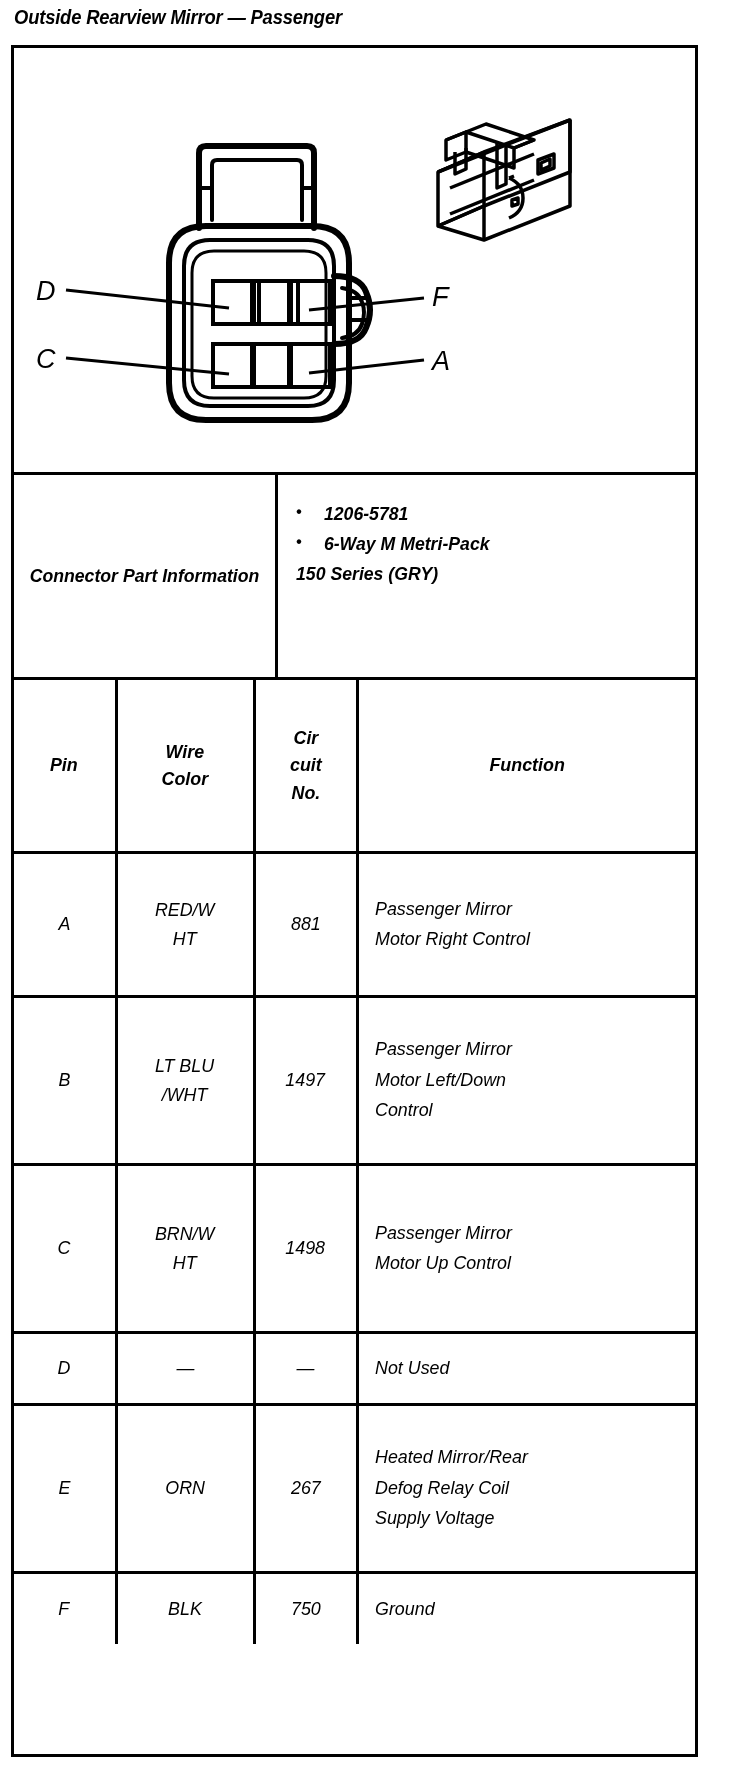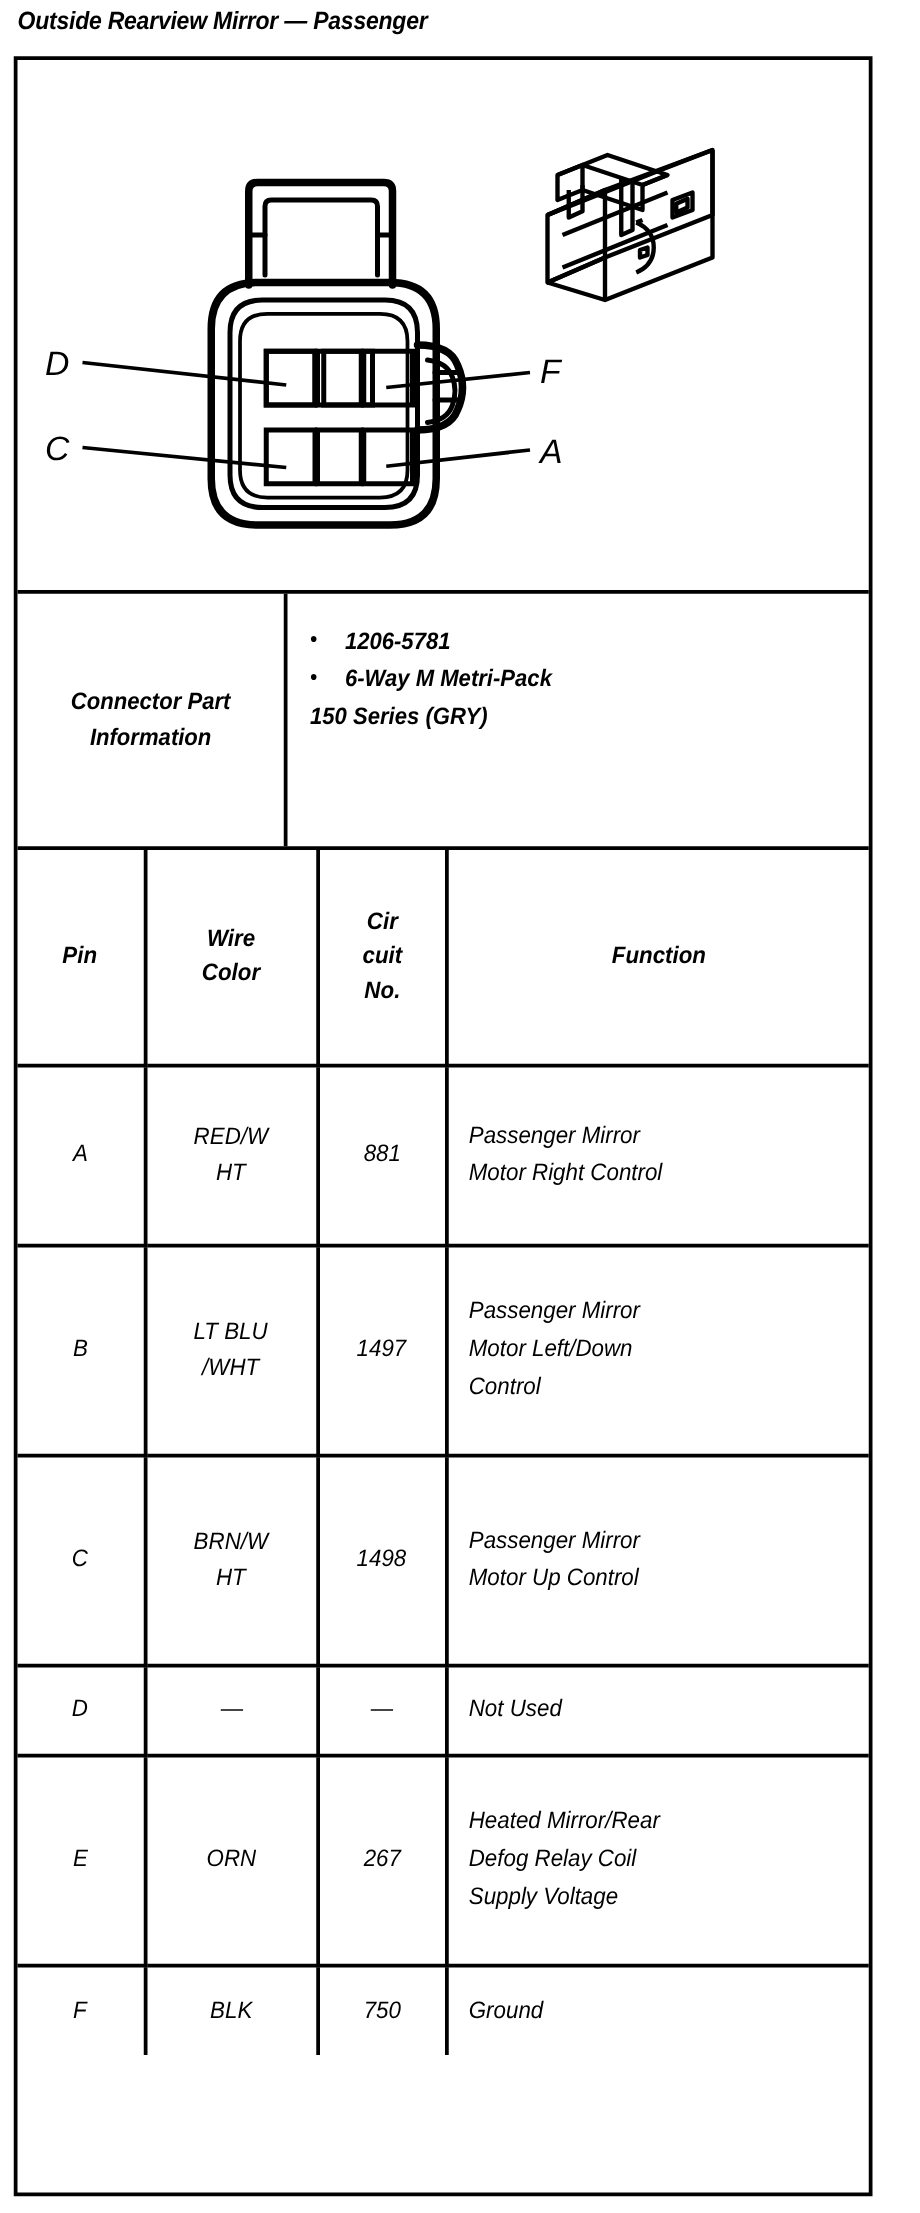--- a/index.html
+++ b/index.html
@@ -58,21 +58,21 @@
     position: absolute;
     left: 0;
     top: 427px;
     width: 681px;
     height: 205px;
     border-bottom: 3px solid #000;
     box-sizing: border-box;
     display: flex;
   }
   .cpi-label-cell {
-    width: 216px;
+    width: 264px;
     border-right: 3px solid #000;
     box-sizing: border-box;
     display: flex;
     align-items: center;
     justify-content: center;
     text-align: center;
   }
   .cpi-label-cell .txt {
     font-size: 19px;
     font-weight: bold;

